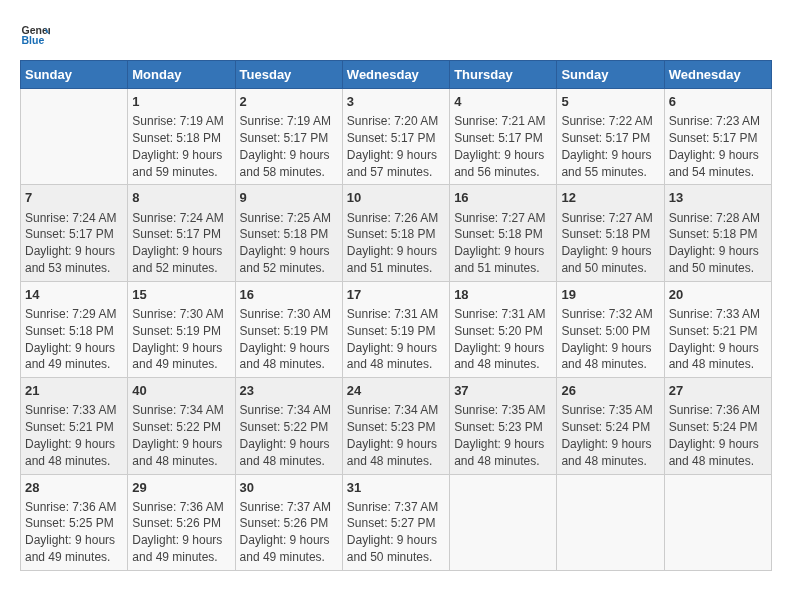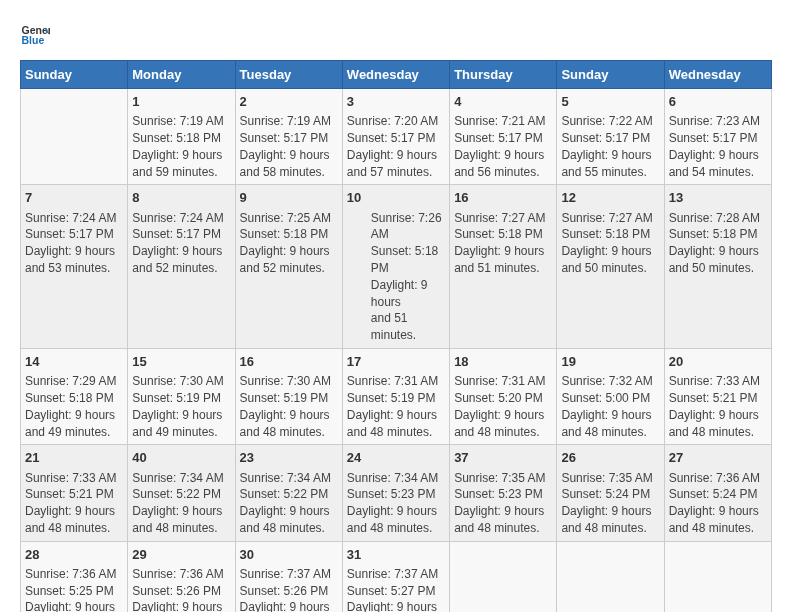--- a/index.html
+++ b/index.html
@@ -171,21 +171,21 @@
         </td>
         <td>
           <span class="day-number">9</span>
           <div class="cell-content" style="white-space: pre-line;">Sunrise: 7:25 AM
 Sunset: 5:18 PM
 Daylight: 9 hours
 and 52 minutes.</div>
         </td>
         <td>
           <span class="day-number">10</span>
-          <div class="cell-content" style="white-space: pre-line; margin-left: 24px;">Sunrise: 7:26 AM
+          <div class="cell-content" style="white-space: pre-line;">Sunrise: 7:26 AM
 Sunset: 5:18 PM
 Daylight: 9 hours
 and 51 minutes.</div>
         </td>
         <td>
           <span class="day-number">16</span>
           <div class="cell-content" style="white-space: pre-line;">Sunrise: 7:27 AM
 Sunset: 5:18 PM
 Daylight: 9 hours
 and 51 minutes.</div>

